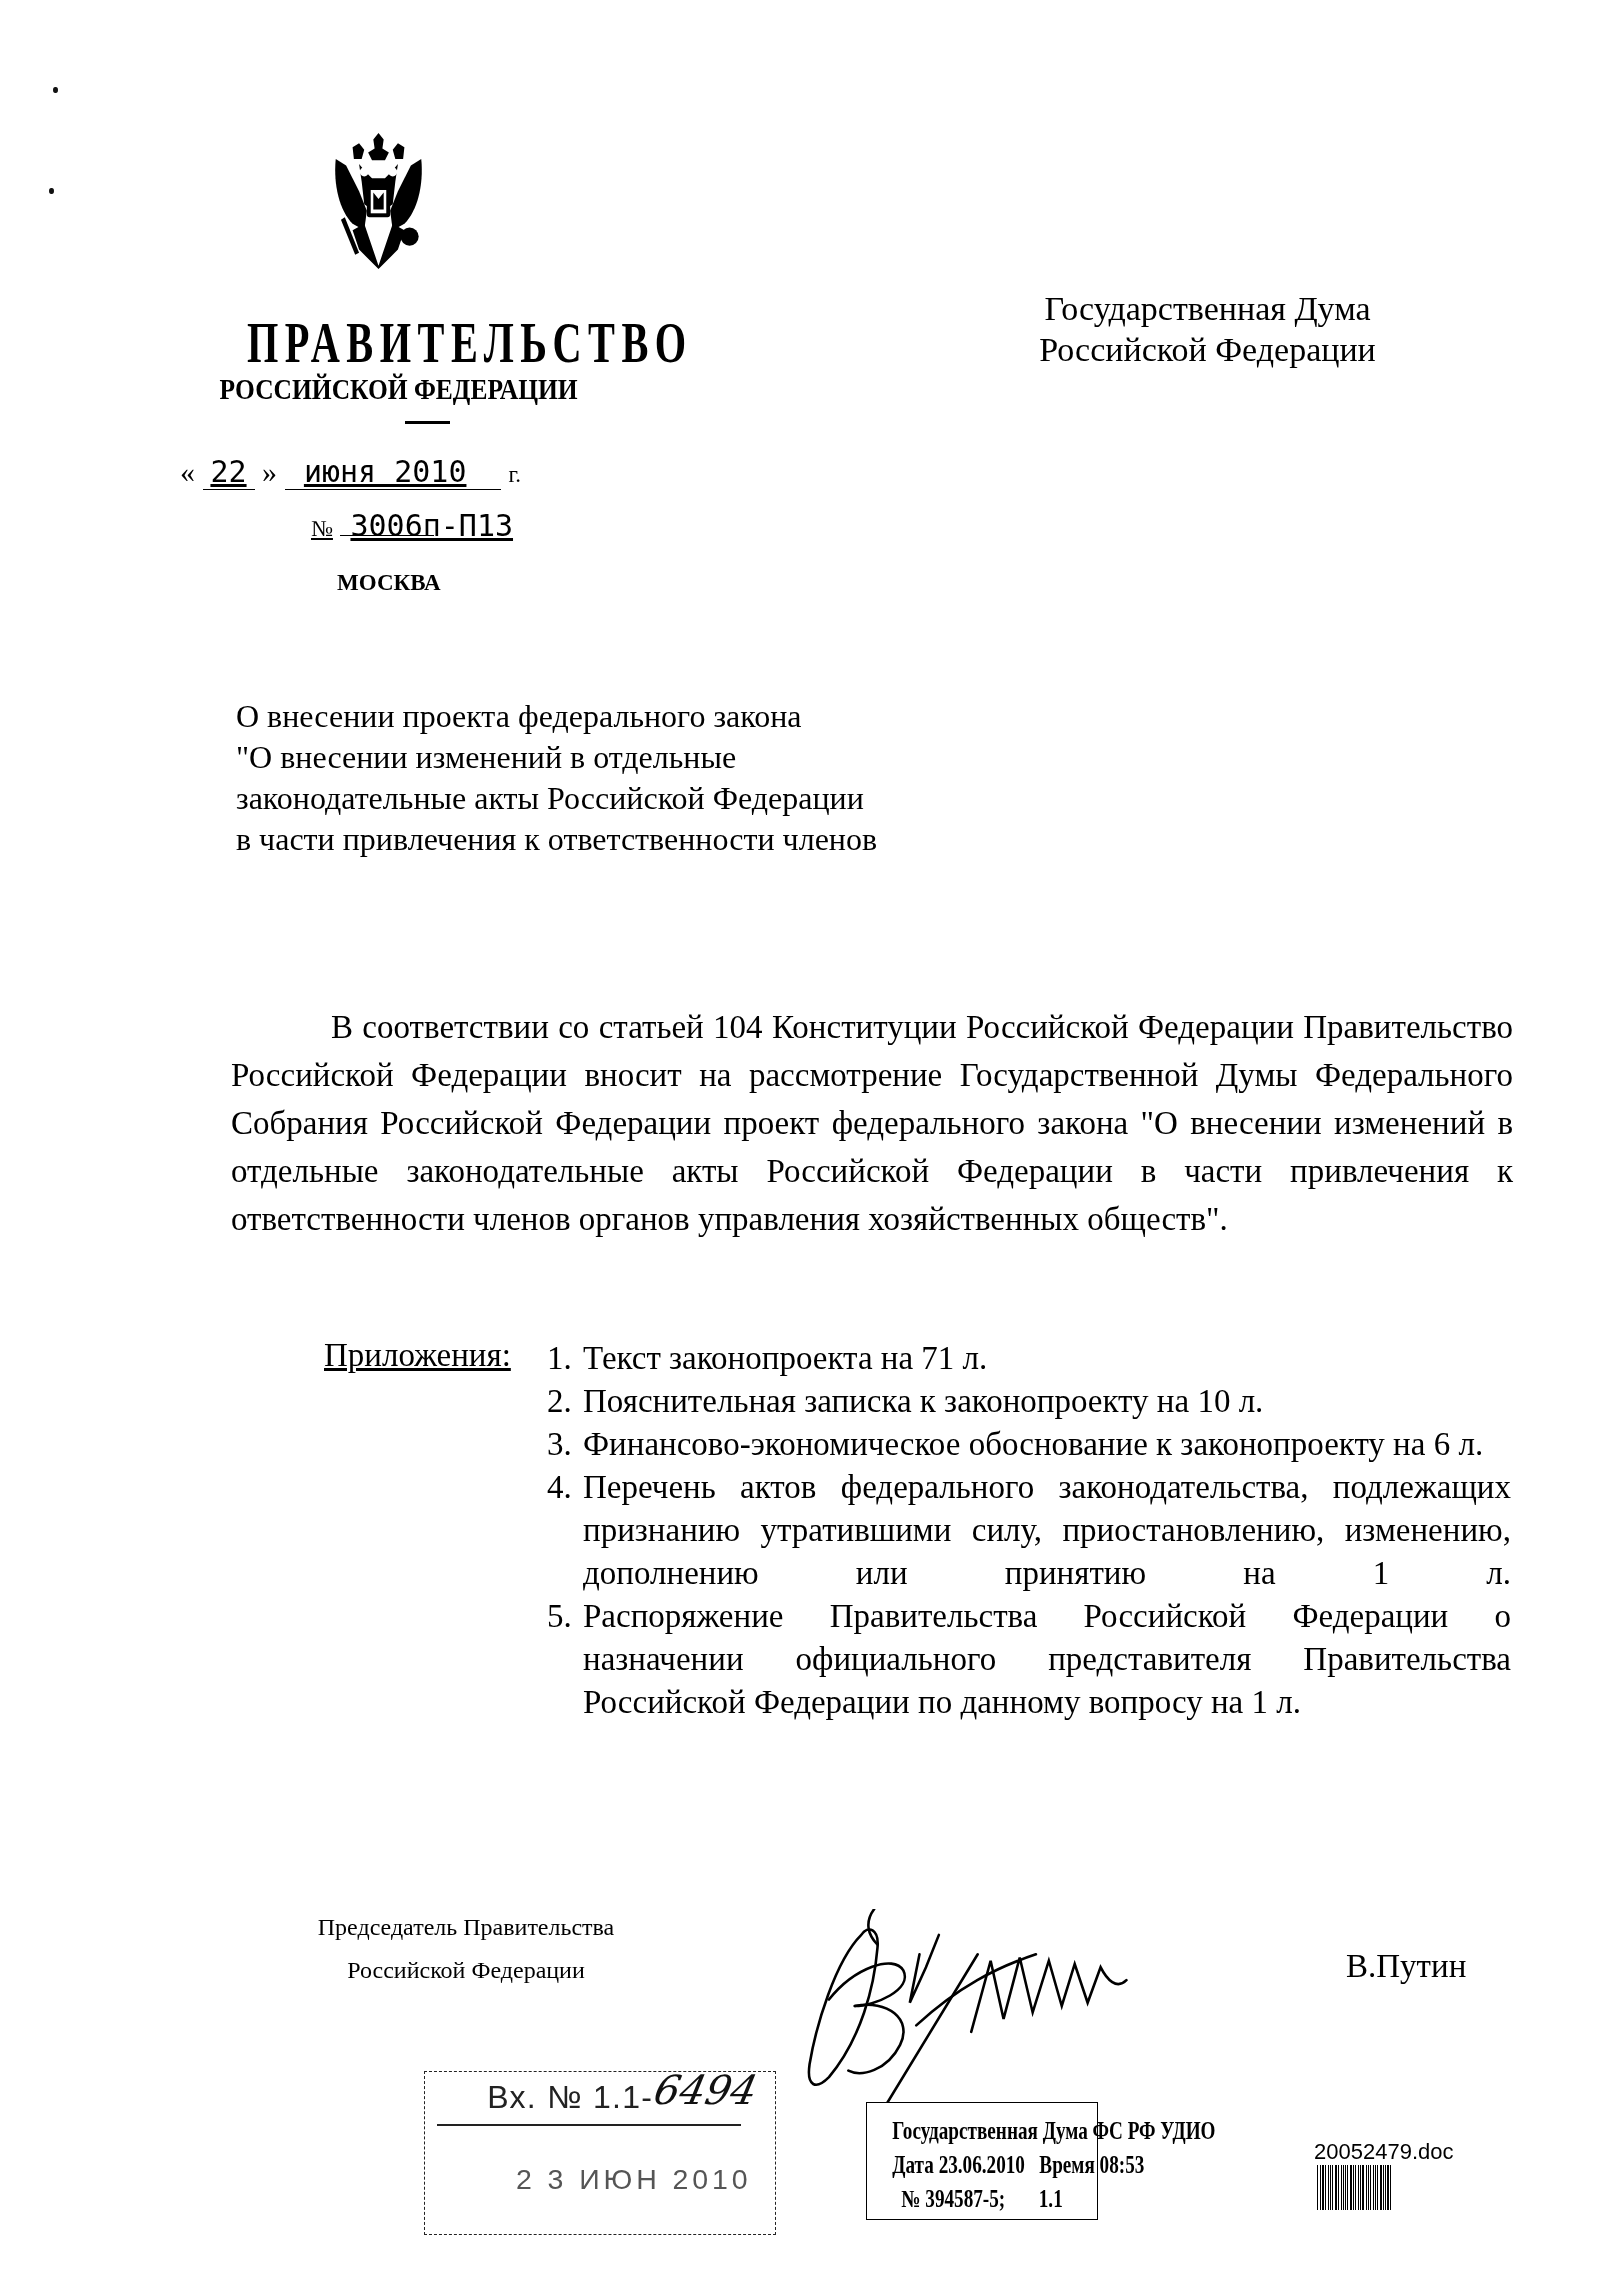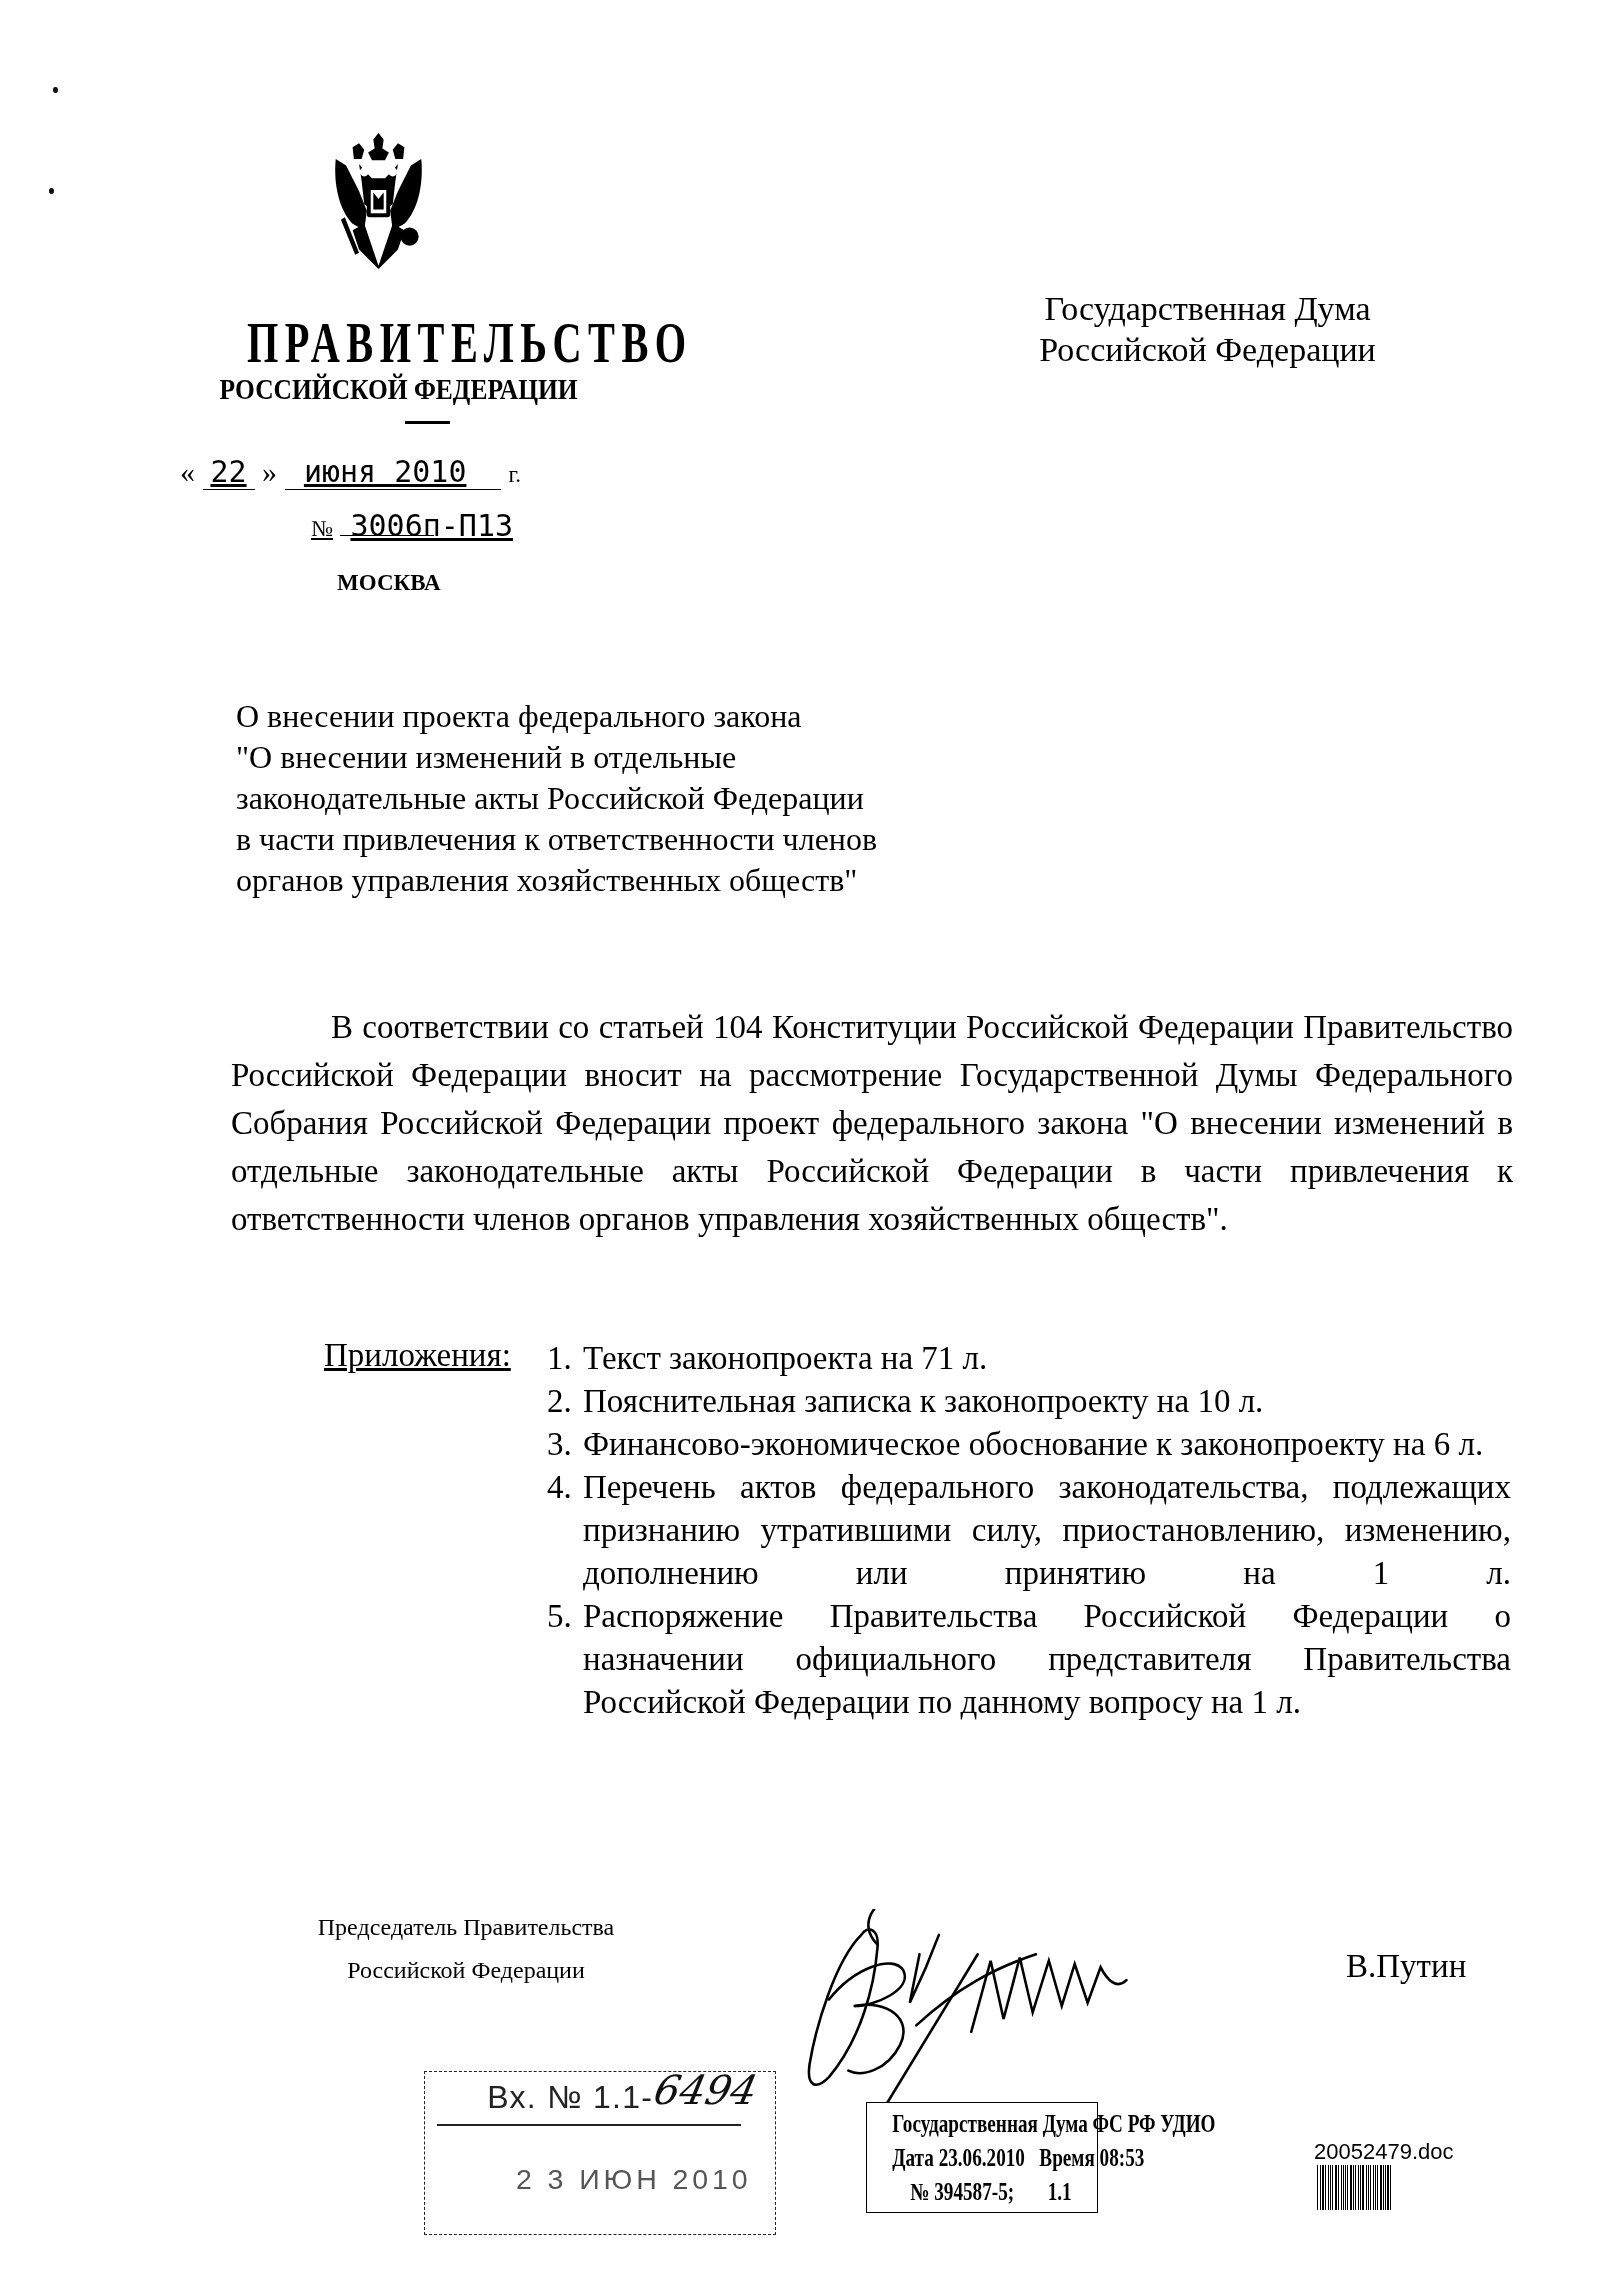--- a/index.html
+++ b/index.html
@@ -49,22 +49,22 @@
 
   
   #stamp-in { left:424px; top:2071px; width:350px; height:162px; border:1.9px dashed #222; }
   #stamp-in .reg { position:absolute; left:14.2px; top:6.5px; font-family:"Liberation Sans","DejaVu Sans",sans-serif;
                    font-size:32px; color:#222; letter-spacing:1.3px; white-space:nowrap;margin-left:48px; }
   #stamp-in .reg-rule { position:absolute; left:11.7px; top:52px; width:304px; height:1.9px; background:#222; }
   #stamp-in .hand { position:absolute; left:230px; top:-5.2px; font-family:"DejaVu Serif",serif; font-style:italic;
                     font-size:40px; color:#111; transform:skewX(-12deg); }
   #stamp-in .date { position:absolute; left:91px; top:91px; font-family:"Liberation Sans","DejaVu Sans",sans-serif;
                     font-size:28.5px; color:#555; letter-spacing:3.9px; }
-  #stamp-reg { left:866px; top:2102px; width:230px; height:105px; border:1.9px solid #000; text-align:right;
-               font-size:24.6px; font-weight:bold; line-height:34px; padding-top:4px; }
+  #stamp-reg { left:866px; top:2102px; width:230px; height:105px; border:1.9px solid #000; text-align:center;
+               font-size:24.6px; font-weight:bold; line-height:34px; padding-top:11px; }
   #stamp-reg .row { white-space:nowrap; transform:scaleX(0.78); transform-origin:center; }
   #doc-file { left:1314px; top:2139px; font-family:"Liberation Sans","DejaVu Sans",sans-serif; font-size:22px; }
   #barcode { left:1317px; top:2165px; width:78px; height:45px; display:flex; gap:0; }
   #barcode span { display:block; height:100%; background:#000; }
 </style>
 </head>
 <body>
 
 <span class="dot" style="left:53px;top:87px;"></span>
 <span class="dot" style="left:49px;top:188px;"></span>
@@ -109,21 +109,20 @@
 <div id="recipient" class="abs">
   <div>Государственная Дума</div>
   <div>Российской Федерации</div>
 </div>
 
 <div id="subject" class="abs">
   <div>О внесении проекта федерального закона</div>
   <div>"О внесении изменений в отдельные</div>
   <div>законодательные акты Российской Федерации</div>
   <div>в части привлечения к ответственности членов</div>
-  <div>органов управления хозяйственных обществ"</div>
 </div>
 
 <div id="body-para" class="abs">В соответствии со статьей 104 Конституции Российской Федерации Правительство Российской Федерации вносит на рассмотрение Государственной Думы Федерального Собрания Российской Федерации проект федерального закона "О внесении изменений в отдельные законодательные акты Российской Федерации в части привлечения к ответственности членов органов управления хозяйственных обществ".</div>
 
 <div id="att-label" class="abs">Приложения:</div>
 <ul id="att-list" class="abs">
   <li><span class="num">1.</span><span>Текст законопроекта на 71 л.</span></li>
   <li><span class="num">2.</span><span>Пояснительная записка к законопроекту на 10 л.</span></li>
   <li><span class="num">3.</span><span>Финансово-экономическое обоснование к законопроекту на 6 л.</span></li>
   <li class="just"><span class="num">4.</span><span>Перечень актов федерального законодательства, подлежащих признанию утратившими силу, приостановлению, изменению, дополнению или принятию на 1 л.</span></li>

